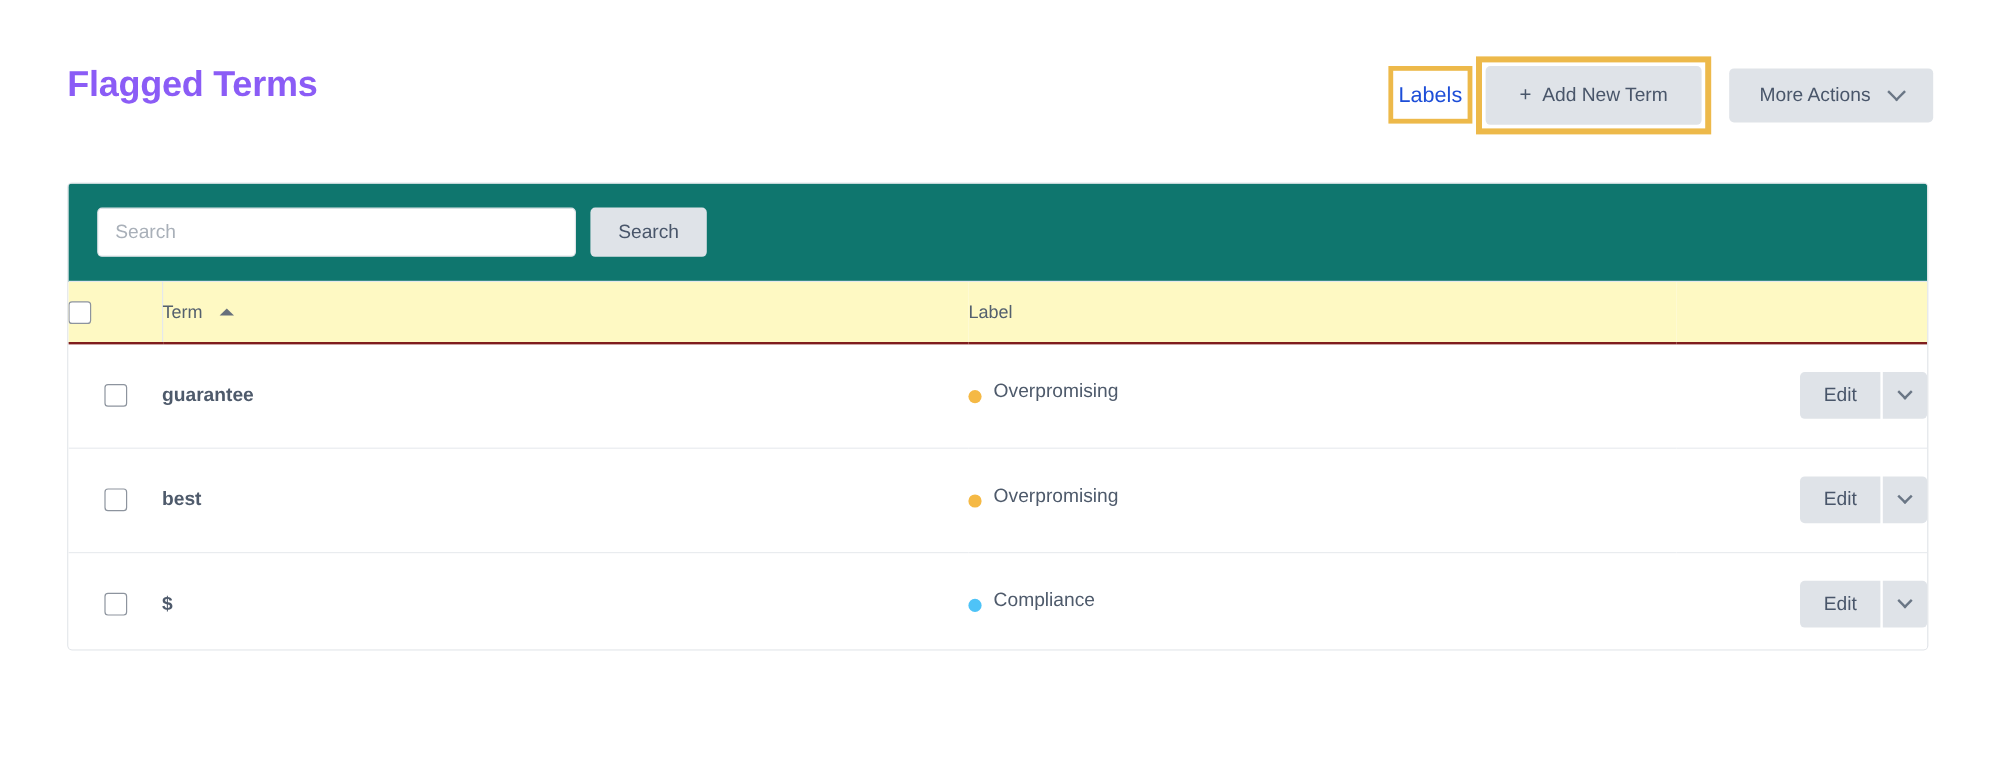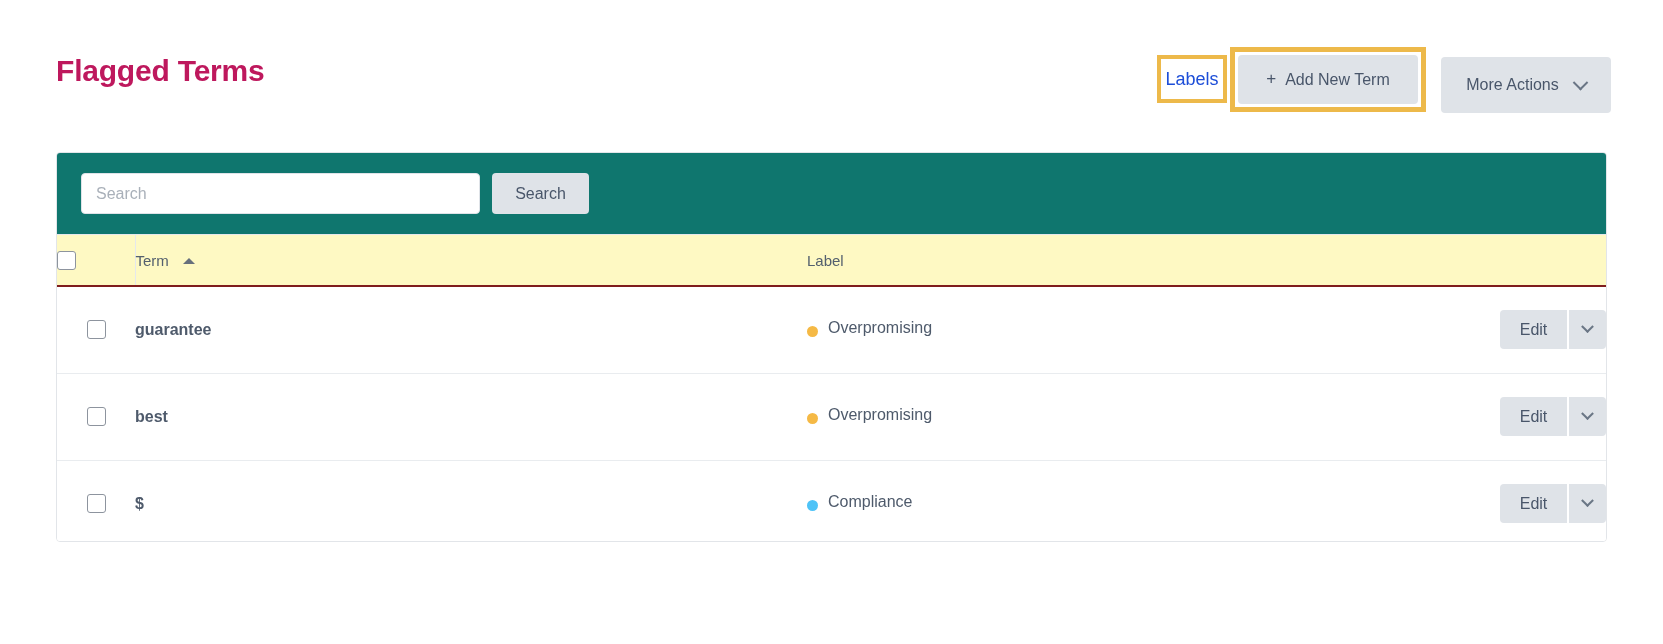--- a/index.html
+++ b/index.html
@@ -28,21 +28,21 @@
     width: 1663px;
     height: 130px;
   }
 
   .page-title {
     position: absolute;
     left: 56px;
     top: 56px;
     font-size: 30px;
     font-weight: bold;
-    color: #be185d;
+    color: #8b5cf6;
     letter-spacing: -0.2px;
     line-height: 1;
   }
 
   
   .labels-highlight {
     position: absolute;
     left: 1157px;
     top: 55px;
     width: 70px;
@@ -98,21 +98,21 @@
     line-height: 1;
     position: relative;
     top: -1px;
   }
 
   .btn-more-actions {
     position: absolute;
     left: 1441px;
     top: 57px;
     width: 170px;
-    height: 56px;
+    height: 45px;
     gap: 16px;
     padding: 0 18px;
   }
 
   .chev {
     display: inline-block;
     width: 11px;
     height: 11px;
     border-right: 2px solid #6a7685;
     border-bottom: 2px solid #6a7685;

